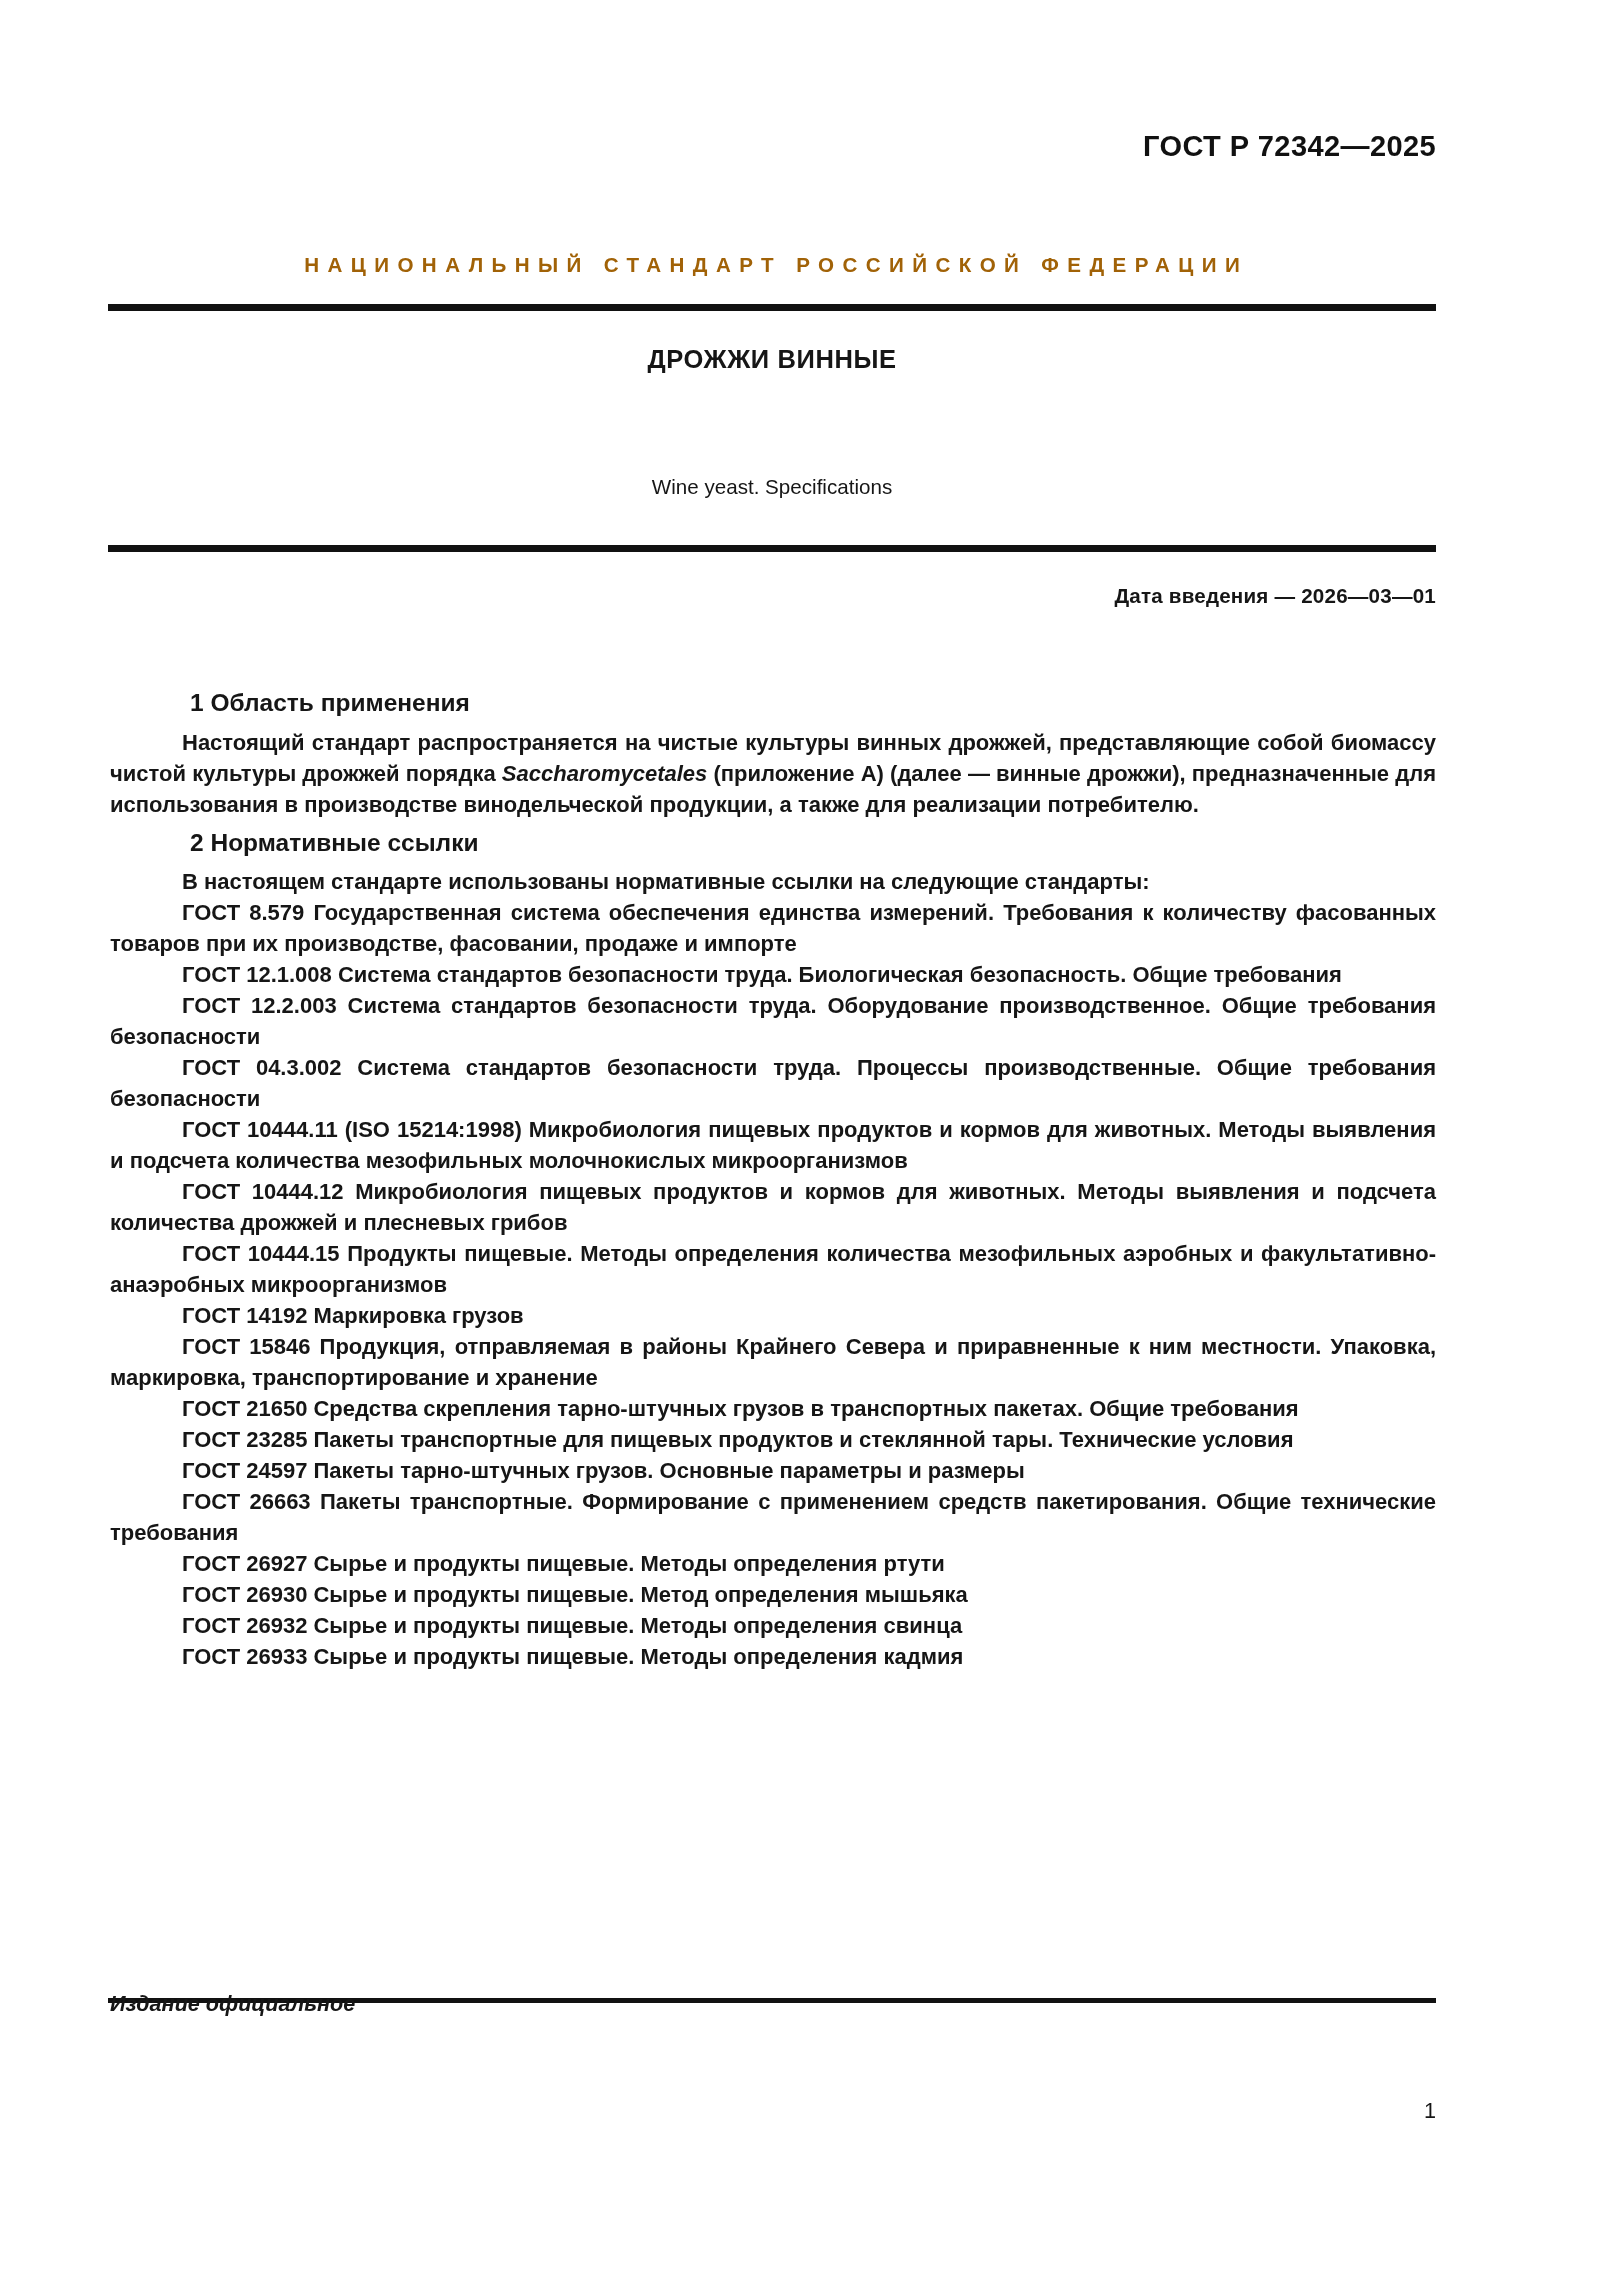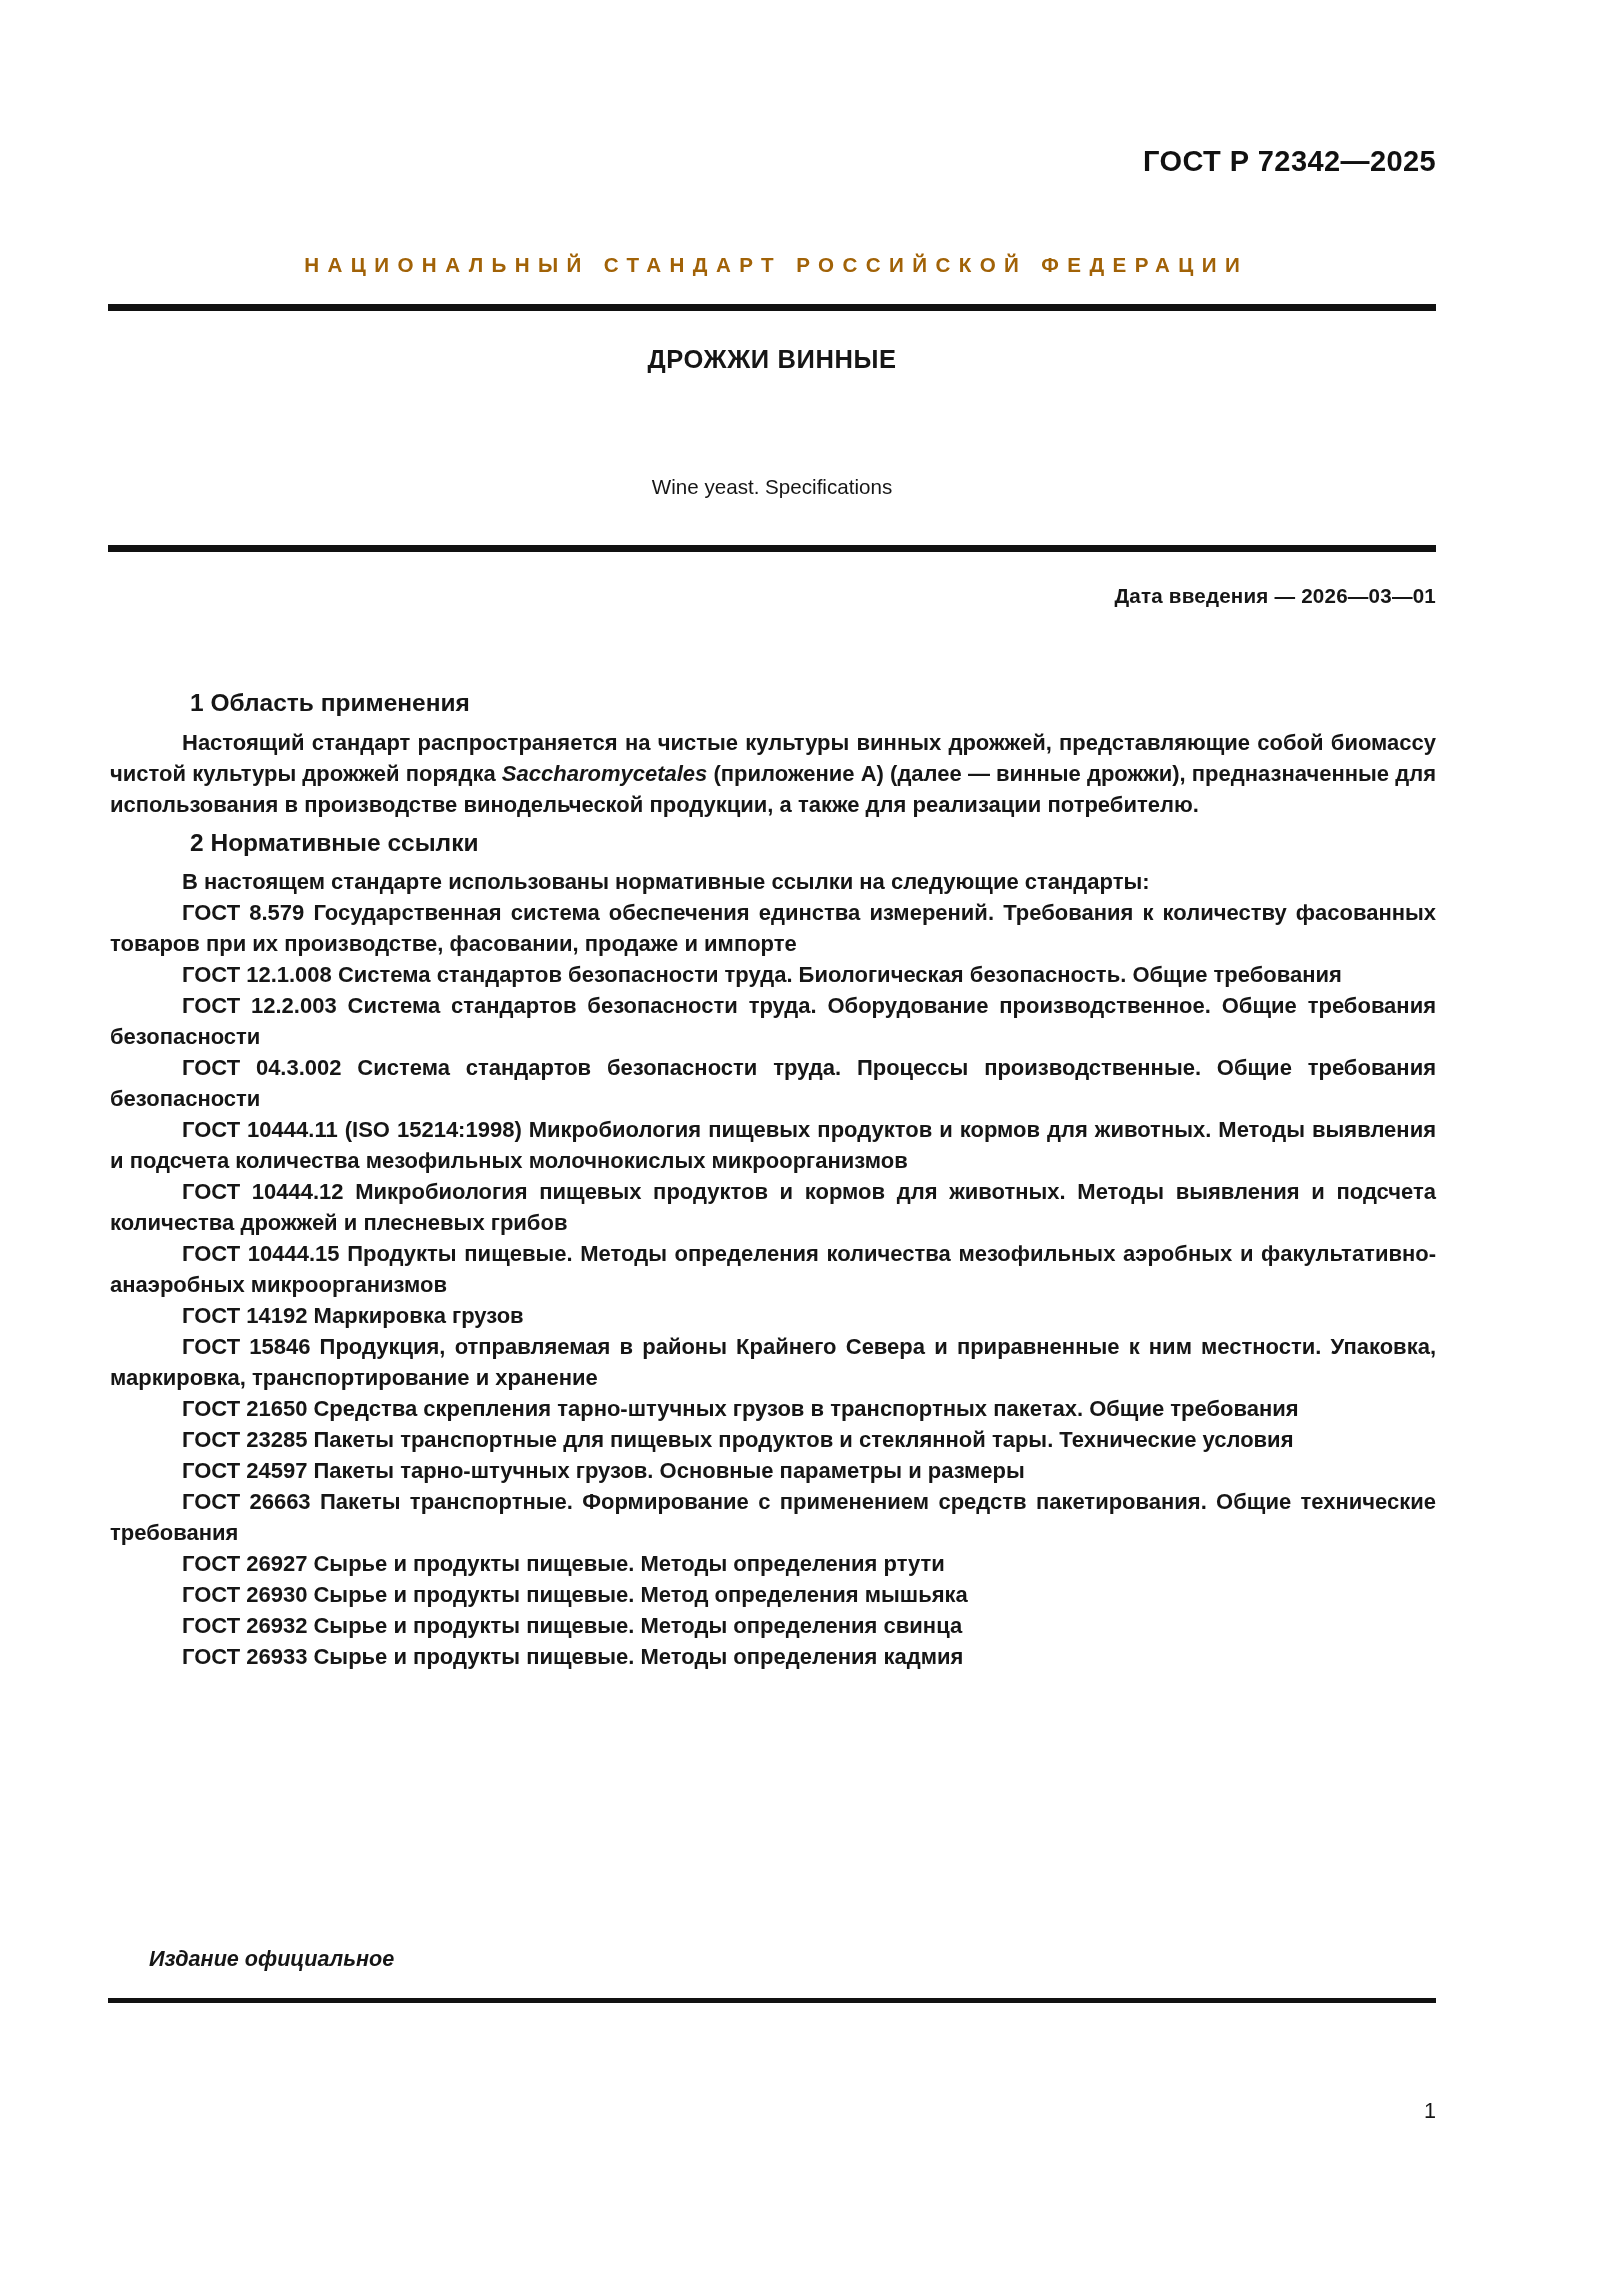--- a/index.html
+++ b/index.html
@@ -14,21 +14,21 @@
     background: #ffffff;
     font-family: "Liberation Sans", sans-serif;
     color: #161616;
     overflow: hidden;
     box-sizing: border-box;
   }
 
   
   .doc-number {
     position: absolute;
-    top: 145px;
+    top: 130px;
     left: 108px;
     width: 1328px;
     text-align: right;
     font-size: 29px;
     font-weight: bold;
     letter-spacing: 0.4px;
     color: #111;
   }
 
   .banner {
@@ -125,26 +125,25 @@
     word-spacing: 0;
     font-weight: bold;
   }
   p.body-par.tight { text-align: left; }
 
   i.sci { font-style: italic; }
 
   
   .footer-official {
     position: absolute;
-    top: 1946px;
+    top: 1991px;
     left: 110px;
     font-size: 21.6px;
     font-weight: bold;
     font-style: italic;
-    margin-left: 39px;
   }
   .page-number {
     position: absolute;
     top: 2098px;
     left: 108px;
     width: 1328px;
     text-align: right;
     font-size: 21.6px;
   }
 </style>

